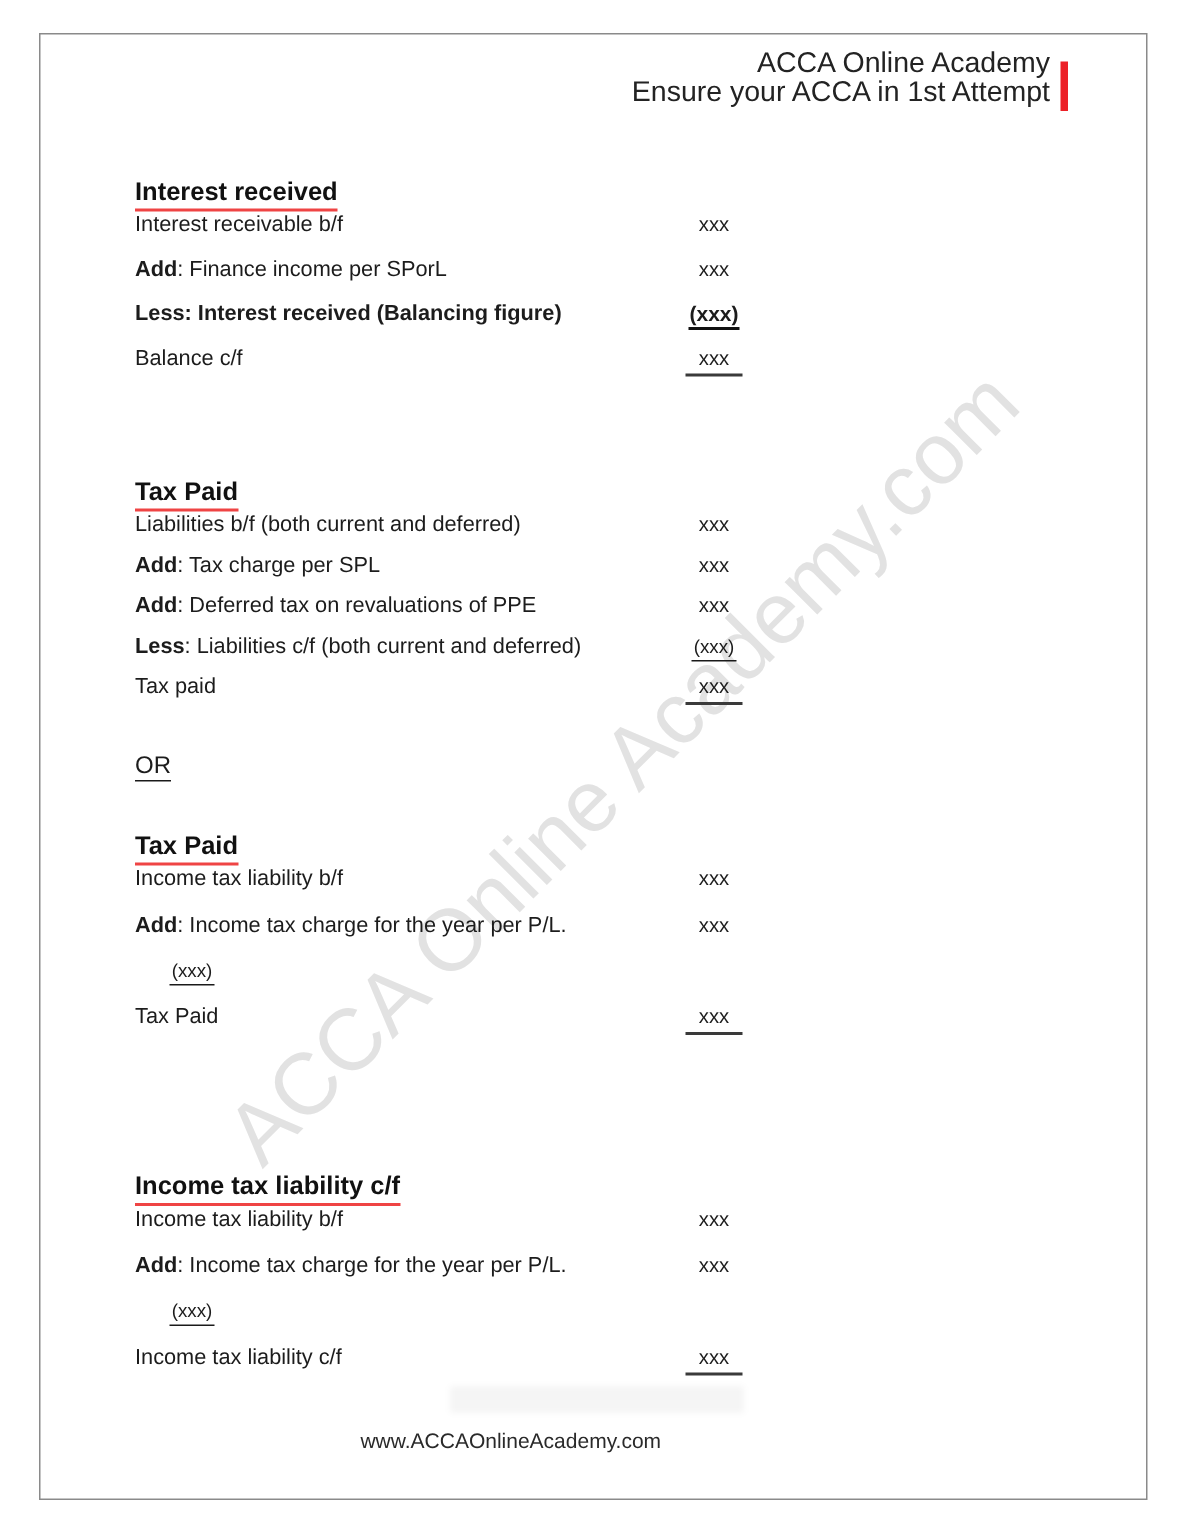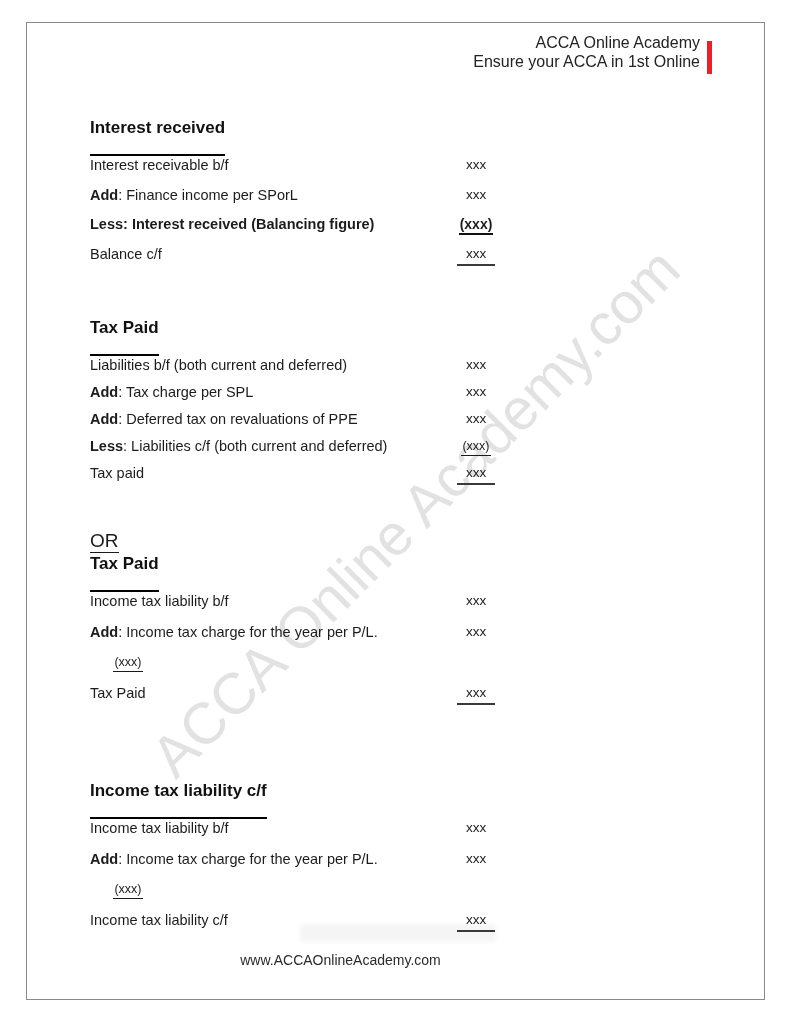--- a/index.html
+++ b/index.html
@@ -15,41 +15,41 @@
   
   .watermark{
     position:absolute;left:415px;top:512px;z-index:0;
     transform:translate(-50%,-50%) rotate(-45deg);
     font-size:58px;letter-spacing:0px;white-space:nowrap;
     color:#e2e2e2;font-weight:400;
   }
   
   .header{
     position:absolute;top:33px;right:95px;z-index:2;
-    text-align:right;font-size:16px;line-height:19px;color:#232323;
+    text-align:right;font-size:19px;line-height:19px;color:#232323;
   }
   .red-bar{
     position:absolute;top:41px;left:707px;width:5px;height:33px;z-index:2;
   }
   
   .section{position:absolute;left:90px;width:424px;z-index:1;}
   .heading{font-size:17px;font-weight:bold;color:#111;}
-  .heading .hd{display:inline-block;border-bottom:2px solid #000000;padding-bottom:16px;line-height:20px;}
+  .heading .hd{display:inline-block;border-bottom:2px solid #ef4444;padding-bottom:1px;line-height:20px;}
   .row{display:flex;align-items:flex-start;}
   .lbl{flex:1;font-size:14.5px;line-height:18px;}
   .lbl b{font-weight:bold;text-align:right;}
   .val{width:76px;text-align:center;font-size:13.5px;line-height:18px;}
   .val .v{display:inline-block;}
   .val .vneg{display:inline-block;font-size:12.5px;border-bottom:1.5px solid #1a1a1a;padding:0 1px;}
   .val .vnegb{display:inline-block;font-weight:bold;font-size:14px;border-bottom:2px solid #111;padding:0 1px;}
   .val .vtot{display:inline-block;border-bottom:2px solid #3a3a3a;padding:0 9px 1px 9px;}
   .bold-row .lbl{font-weight:bold;}
   #sec1{top:118px;} #sec1 .row{height:29.5px;} #sec1 .row:first-of-type{margin-top:12px;}
   #sec2{top:318px;} #sec2 .row{height:27px;}   #sec2 .row:first-of-type{margin-top:8px;}
-  #or-divider{position:absolute;left:90px;top:502px;z-index:1;font-size:19px;margin-top:28px;}
+  #or-divider{position:absolute;left:90px;top:502px;z-index:1;font-size:16px;}
   #or-divider .hd{display:inline-block;border-bottom:1.5px solid #1a1a1a;padding-bottom:0px;}
   #sec3{top:554px;} #sec3 .row{height:30.5px;} #sec3 .row:first-of-type{margin-top:11px;}
   #sec4{top:781px;} #sec4 .row{height:30.5px;} #sec4 .row:first-of-type{margin-top:15px;}
   
   .footer-smudge{
     position:absolute;left:300px;top:924px;width:196px;height:18px;z-index:1;
     background:rgba(0,0,0,0.04);filter:blur(2px);border-radius:2px;
   }
   .footer{
     position:absolute;left:0;top:952px;width:681px;z-index:1;
@@ -58,21 +58,21 @@
 </style>
 </head>
 <body>
 
 <div class="watermark" style="color: rgb(226, 226, 226);">ACCA Online Academy.com</div>
 
 <div class="page-border" style="border-color: rgb(138, 138, 138);"></div>
 
 <div class="header">
   <div>ACCA Online Academy</div>
-  <div>Ensure your ACCA in 1st Online</div>
+  <div>Ensure your ACCA in 1st Attempt</div>
 </div>
 <div class="red-bar" style="background: rgb(236, 32, 39);"></div>
 
 <div class="section" id="sec1">
   <div class="heading"><span class="hd">Interest received</span></div>
   <div class="row">
     <span class="lbl"><b></b><span>Interest receivable b/f</span></span>
     <span class="val"><span class="v">xxx</span></span>
   </div>
   <div class="row">

